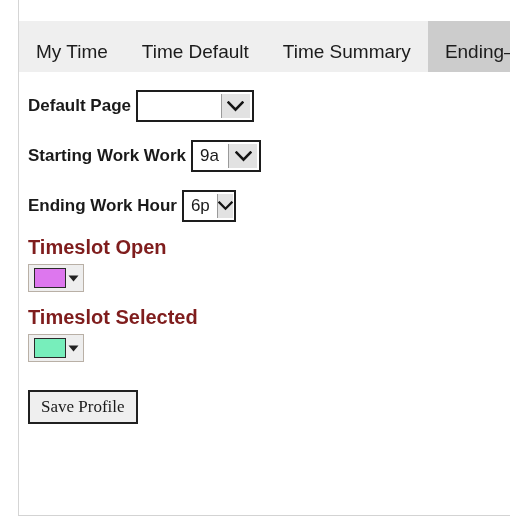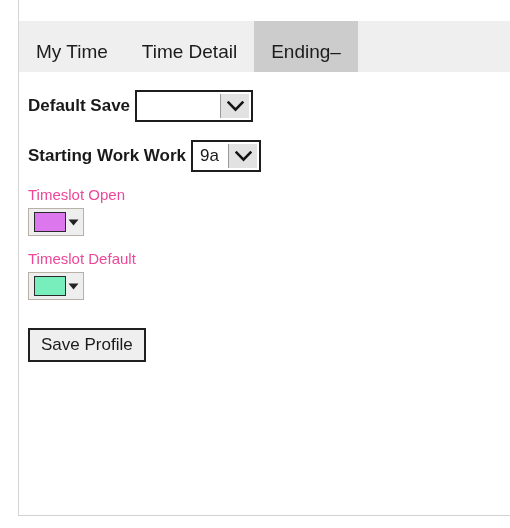--- a/index.html
+++ b/index.html
@@ -154,23 +154,24 @@
     font-size: 17px;
     font-weight: bold;
     text-decoration: underline;
     color: #1a1a1a;
   }
   .color-group {
     padding-left: 9px;
     margin-top: 14px;
   }
   .color-caption {
-    font-size: 15px;
-    color: #ec4899;
+    font-size: 20px;
+    color: #7f1d1d;
     margin-bottom: 5px;
+    font-weight: bold;
   }
   .color-picker {
     display: inline-flex;
     align-items: center;
     border: 1px solid #b9b0a6;
     background: #eeeeee;
     padding: 4px 3px 4px 5px;
     width: 56px;
     height: 28px;
     box-sizing: border-box;
@@ -189,21 +190,21 @@
     justify-content: center;
   }
   .color-caret svg { display: block; }
 
   
   #save-row {
     padding-left: 9px;
     margin-top: 28px;
   }
   #save-profile-button {
-    font-family: Liberation Sans, sans-serif;
+    font-family: Liberation Serif, serif;
     font-size: 17px;
     color: #1a1a1a;
     background: #efefef;
     border: 2px solid #202020;
     padding: 6px 11px 7px 11px;
     line-height: 1;
     cursor: pointer;
   }
 </style>
 </head>
@@ -211,33 +212,36 @@
 
 <div id="page">
 
   <div id="left-rule"></div>
 
   <div id="tabbar">
     <div class="tab">
       <span>My Time</span>
     </div>
     <div class="tab">
-      <span>Time Detail</span>
+      <span>Time Default</span>
+    </div>
+    <div class="tab">
+      <span>Time Summary</span>
     </div>
     <div class="tab active">
       <span>Ending–</span>
     </div>
     <div class="tab-spacer"></div>
   </div>
 
   <div id="content">
 
 
     <div class="form-row">
-      <span class="form-label">Default Save</span>
+      <span class="form-label">Default Page</span>
       <div class="select-box" id="select-default-page">
         <span class="select-value"></span>
         <span class="select-arrow">
           <svg width="17" height="11" viewBox="0 0 17 11" aria-hidden="true">
             <path d="M1.6 1.6 L8.5 8.6 L15.4 1.6" fill="none" stroke="#141414" stroke-width="2.6" stroke-linecap="square"></path>
           </svg>
         </span>
       </div>
     </div>
 
@@ -246,36 +250,47 @@
       <div class="select-box" id="select-start-hour">
         <span class="select-value">9a</span>
         <span class="select-arrow">
           <svg width="17" height="11" viewBox="0 0 17 11" aria-hidden="true">
             <path d="M1.6 1.6 L8.5 8.6 L15.4 1.6" fill="none" stroke="#141414" stroke-width="2.6" stroke-linecap="square"></path>
           </svg>
         </span>
       </div>
     </div>
 
+    <div class="form-row">
+      <span class="form-label">Ending Work Hour</span>
+      <div class="select-box" id="select-end-hour">
+        <span class="select-value">6p</span>
+        <span class="select-arrow">
+          <svg width="15" height="10" viewBox="0 0 17 11" aria-hidden="true">
+            <path d="M1.6 1.6 L8.5 8.6 L15.4 1.6" fill="none" stroke="#141414" stroke-width="2.6" stroke-linecap="square"></path>
+          </svg>
+        </span>
+      </div>
+    </div>
 
 
     <div class="color-group">
       <div class="color-caption">Timeslot Open</div>
       <div class="color-picker">
         <span class="color-swatch" id="swatch-open" style="background: rgb(221, 119, 238);"></span>
         <span class="color-caret">
           <svg width="11" height="7" viewBox="0 0 11 7" aria-hidden="true">
             <path d="M0.5 0.5 L10.5 0.5 L5.5 6.5 Z" fill="#222222"></path>
           </svg>
         </span>
       </div>
     </div>
 
     <div class="color-group">
-      <div class="color-caption">Timeslot Default</div>
+      <div class="color-caption">Timeslot Selected</div>
       <div class="color-picker">
         <span class="color-swatch" id="swatch-selected" style="background: rgb(119, 238, 187);"></span>
         <span class="color-caret">
           <svg width="11" height="7" viewBox="0 0 11 7" aria-hidden="true">
             <path d="M0.5 0.5 L10.5 0.5 L5.5 6.5 Z" fill="#222222"></path>
           </svg>
         </span>
       </div>
     </div>
 

